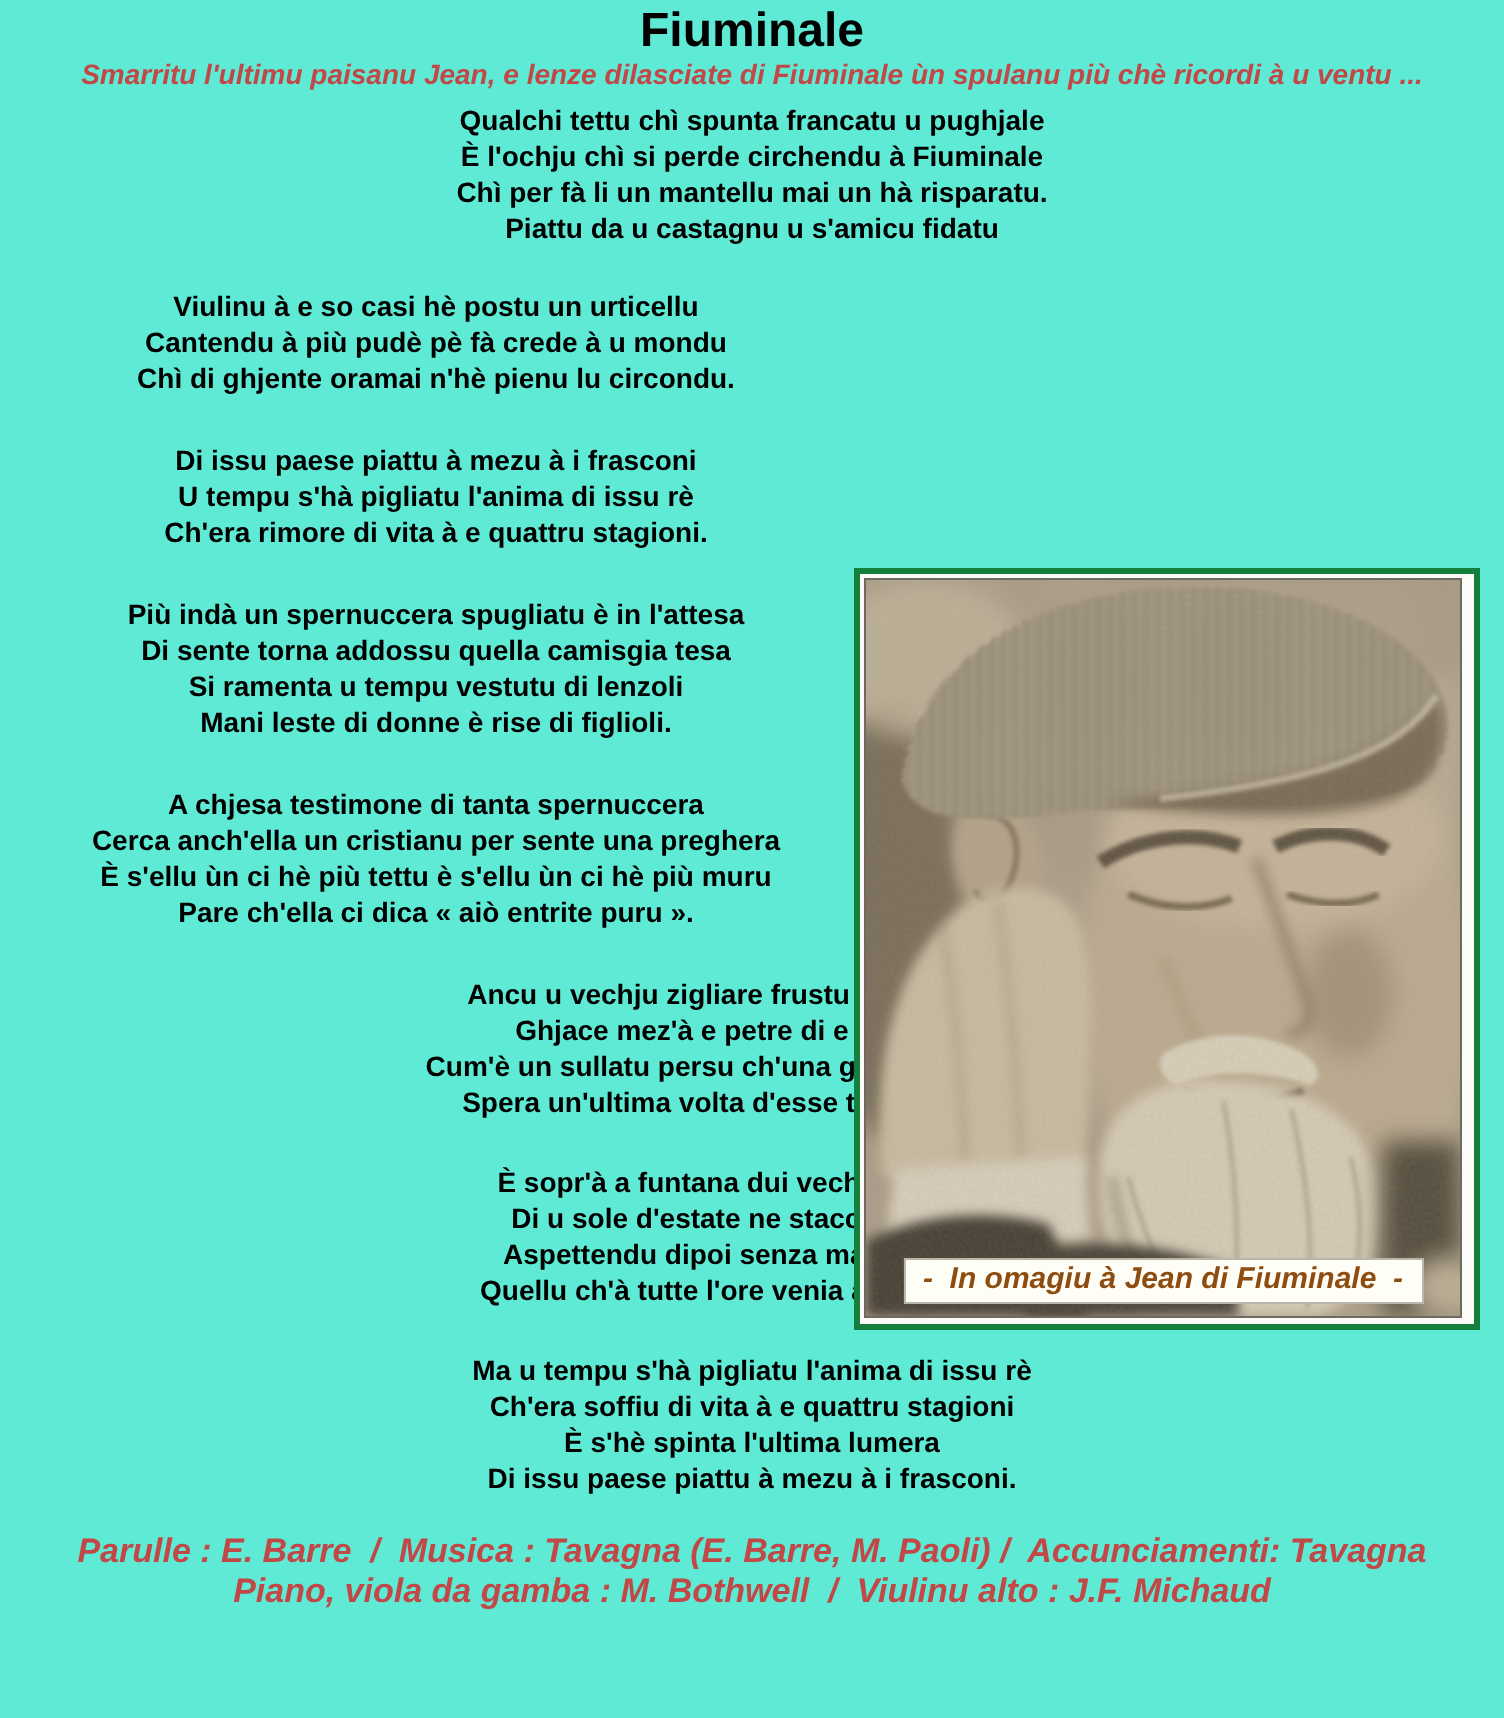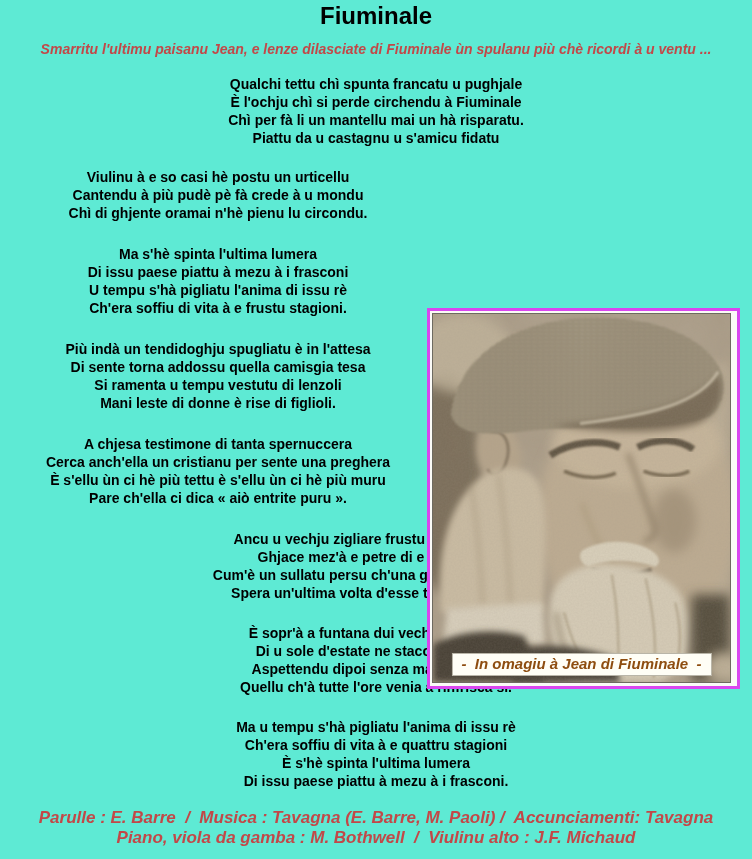--- a/index.html
+++ b/index.html
@@ -10,43 +10,43 @@
     overflow:hidden;
     font-family:"Liberation Sans", sans-serif;
     color:#000;
   }
   .title{
     margin:0;padding-top:3px;
     font-size:24px;line-height:26px;font-weight:bold;
     text-align:center;color:#000;
   }
   .subtitle{
-    margin-top:12px;
+    margin-top:0;
     font-size:14px;line-height:16px;
     font-weight:bold;font-style:italic;
     text-align:center;color:#c24848;
     white-space:pre;
   }
   .stanza{
     font-size:14px;line-height:18px;font-weight:bold;
     text-align:center;
   }
   .stanza .line{white-space:pre;}
   .stanza.full{width:752px;}
-  .stanza1{margin-top:18px;}
+  .stanza1{margin-top:6px;}
   .mid{position:relative;width:752px;}
   .left-col{width:436px;}
   .left-col .stanza{margin-bottom:23px;}
   .left-col .stanza:first-child{margin-top:21px;}
   .s6{margin-top:23px;}
   .s6,.s7{margin-bottom:22px;}
   .photo-frame{
     position:absolute;left:427px;top:140px;
     width:313px;height:381px;box-sizing:border-box;
-    border:3px solid #d946ef;
+    border:3px solid #15803d;
     background:#fbfbf7;
     padding:2px 6px 3px 2px;
   }
   .photo{
     position:relative;width:100%;height:100%;box-sizing:border-box;
     border:1px solid #6e6a60;background:#a89a85;overflow:hidden;
   }
   .photo svg{position:absolute;left:0;top:0;width:100%;height:100%;}
   .caption{
     position:absolute;bottom:6px;left:50%;transform:translateX(-50%);
@@ -80,28 +80,27 @@
   <div class="mid">
     <div class="left-col">
 
       <div class="stanza">
         <div class="line">Viulinu à e so casi hè postu un urticellu</div>
         <div class="line">Cantendu à più pudè pè fà crede à u mondu</div>
         <div class="line">Chì di ghjente oramai n'hè pienu lu circondu.</div>
       </div>
 
       <div class="stanza">
-        <div class="line">Ma s'hè spinta l'ultima lumera</div>
         <div class="line">Di issu paese piattu à mezu à i frasconi</div>
         <div class="line">U tempu s'hà pigliatu l'anima di issu rè</div>
-        <div class="line">Ch'era soffiu di vita à e frustu stagioni.</div>
-      </div>
-
-      <div class="stanza">
-        <div class="line">Più indà un tendidoghju spugliatu è in l'attesa</div>
+        <div class="line">Ch'era rimore di vita à e quattru stagioni.</div>
+      </div>
+
+      <div class="stanza">
+        <div class="line">Più indà un spernuccera spugliatu è in l'attesa</div>
         <div class="line">Di sente torna addossu quella camisgia tesa</div>
         <div class="line">Si ramenta u tempu vestutu di lenzoli</div>
         <div class="line">Mani leste di donne è rise di figlioli.</div>
       </div>
 
       <div class="stanza">
         <div class="line">A chjesa testimone di tanta spernuccera</div>
         <div class="line">Cerca anch'ella un cristianu per sente una preghera</div>
         <div class="line">È s'ellu ùn ci hè più tettu è s'ellu ùn ci hè più muru</div>
         <div class="line">Pare ch'ella ci dica « aiò entrite puru ».</div>

